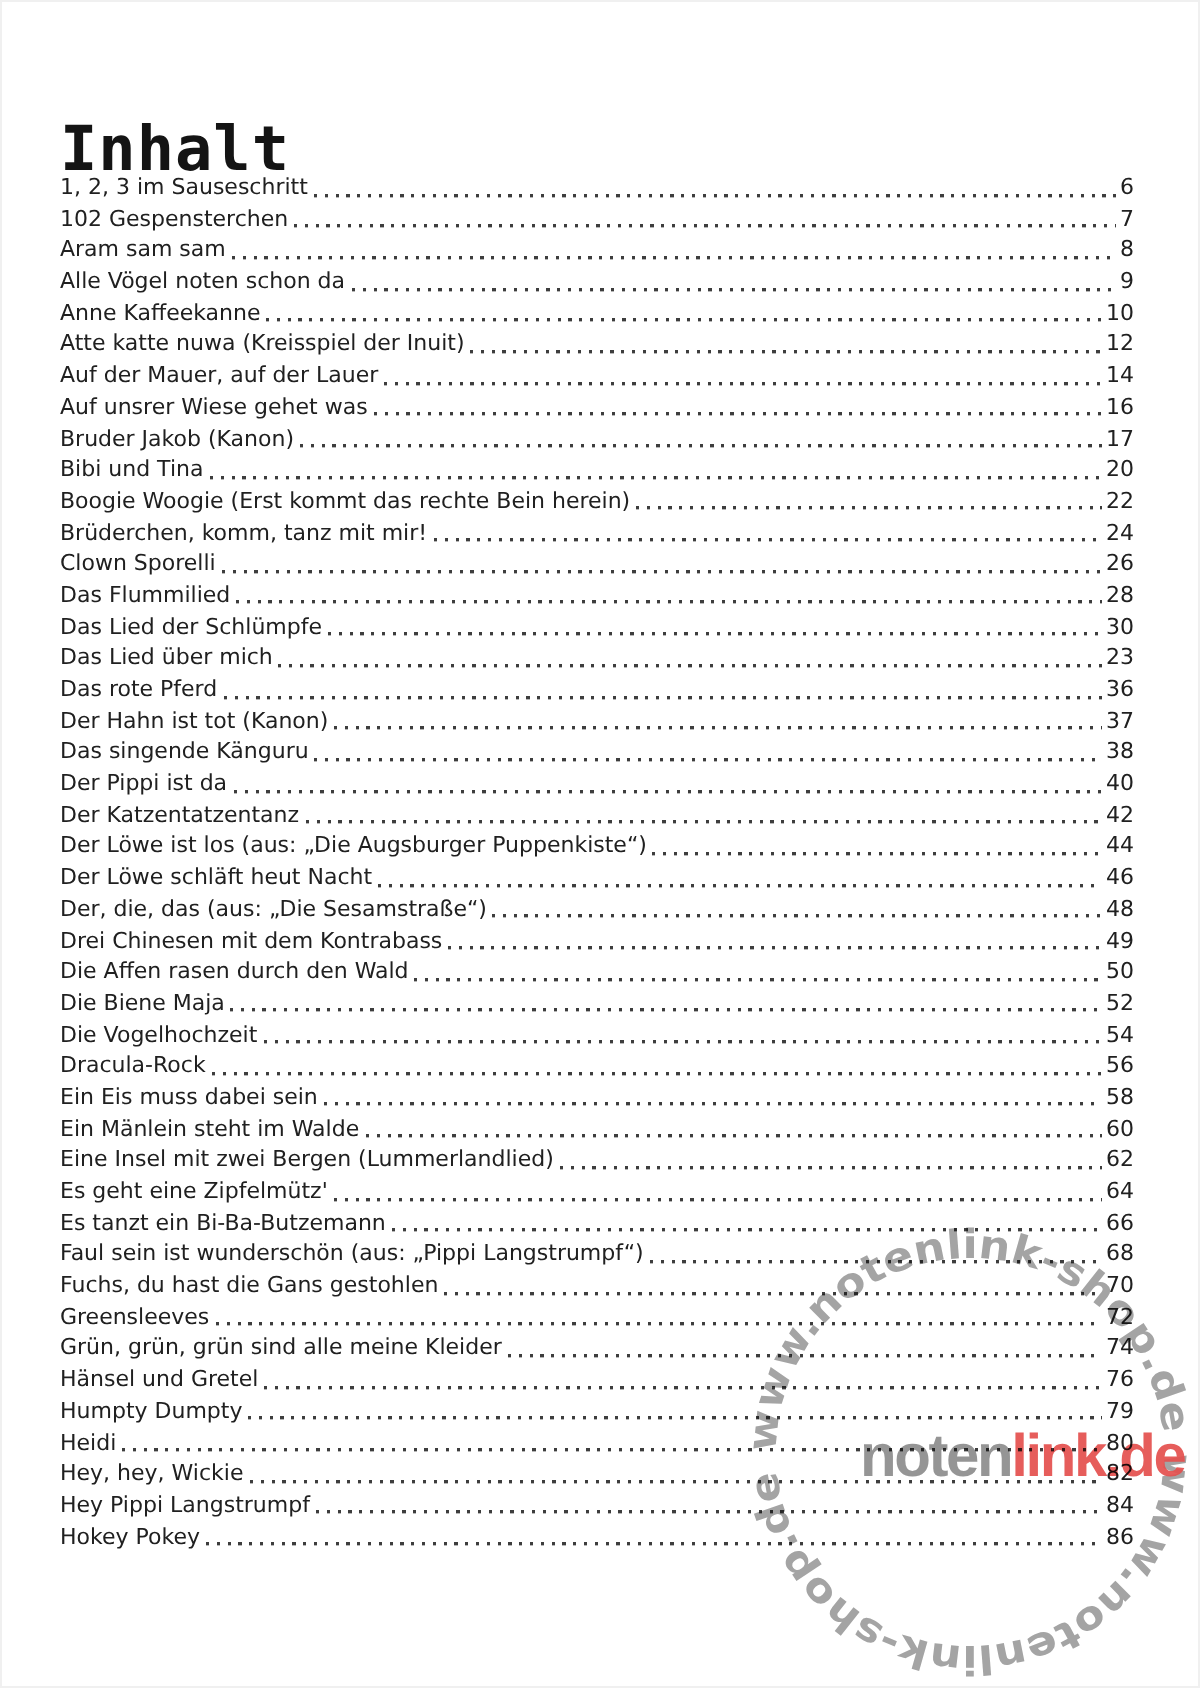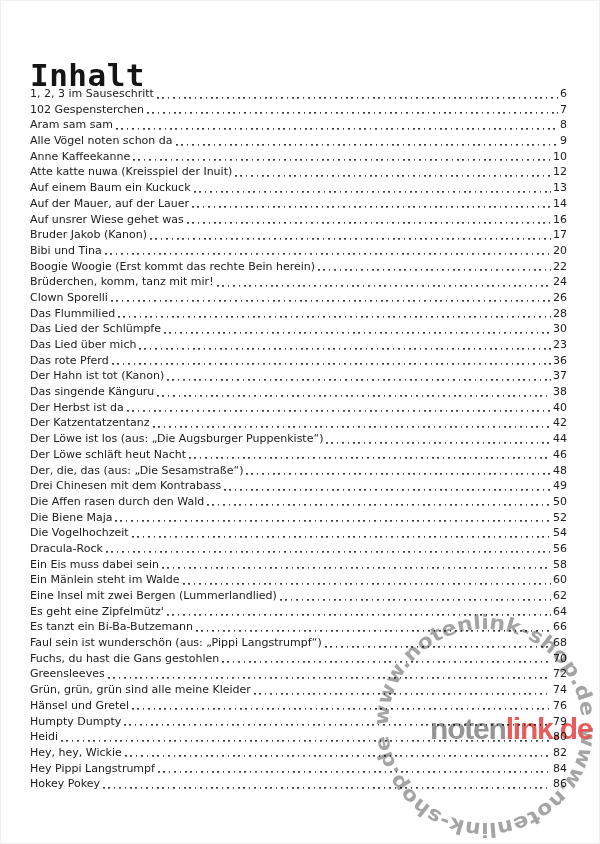--- a/index.html
+++ b/index.html
@@ -94,25 +94,20 @@
     <span class="toc-title">Anne Kaffeekanne</span>
     <span class="leader"></span>
     <span class="toc-page">10</span>
   </div>
     <div class="toc-row">
     <span class="toc-title">Atte katte nuwa (Kreisspiel der Inuit)</span>
     <span class="leader"></span>
     <span class="toc-page">12</span>
   </div>
     <div class="toc-row">
-    <span class="toc-title">Auf einem Baum ein Kuckuck</span>
-    <span class="leader"></span>
-    <span class="toc-page">13</span>
-  </div>
-    <div class="toc-row">
     <span class="toc-title">Auf der Mauer, auf der Lauer</span>
     <span class="leader"></span>
     <span class="toc-page">14</span>
   </div>
     <div class="toc-row">
     <span class="toc-title">Auf unsrer Wiese gehet was</span>
     <span class="leader"></span>
     <span class="toc-page">16</span>
   </div>
     <div class="toc-row">
@@ -164,21 +159,21 @@
     <span class="toc-title">Der Hahn ist tot (Kanon)</span>
     <span class="leader"></span>
     <span class="toc-page">37</span>
   </div>
     <div class="toc-row">
     <span class="toc-title">Das singende Känguru</span>
     <span class="leader"></span>
     <span class="toc-page">38</span>
   </div>
     <div class="toc-row">
-    <span class="toc-title">Der Herbst ist da</span>
+    <span class="toc-title">Der Pippi ist da</span>
     <span class="leader"></span>
     <span class="toc-page">40</span>
   </div>
     <div class="toc-row">
     <span class="toc-title">Der Katzentatzentanz</span>
     <span class="leader"></span>
     <span class="toc-page">42</span>
   </div>
     <div class="toc-row">
     <span class="toc-title">Der Löwe ist los (aus: „Die Augsburger Puppenkiste“)</span>

